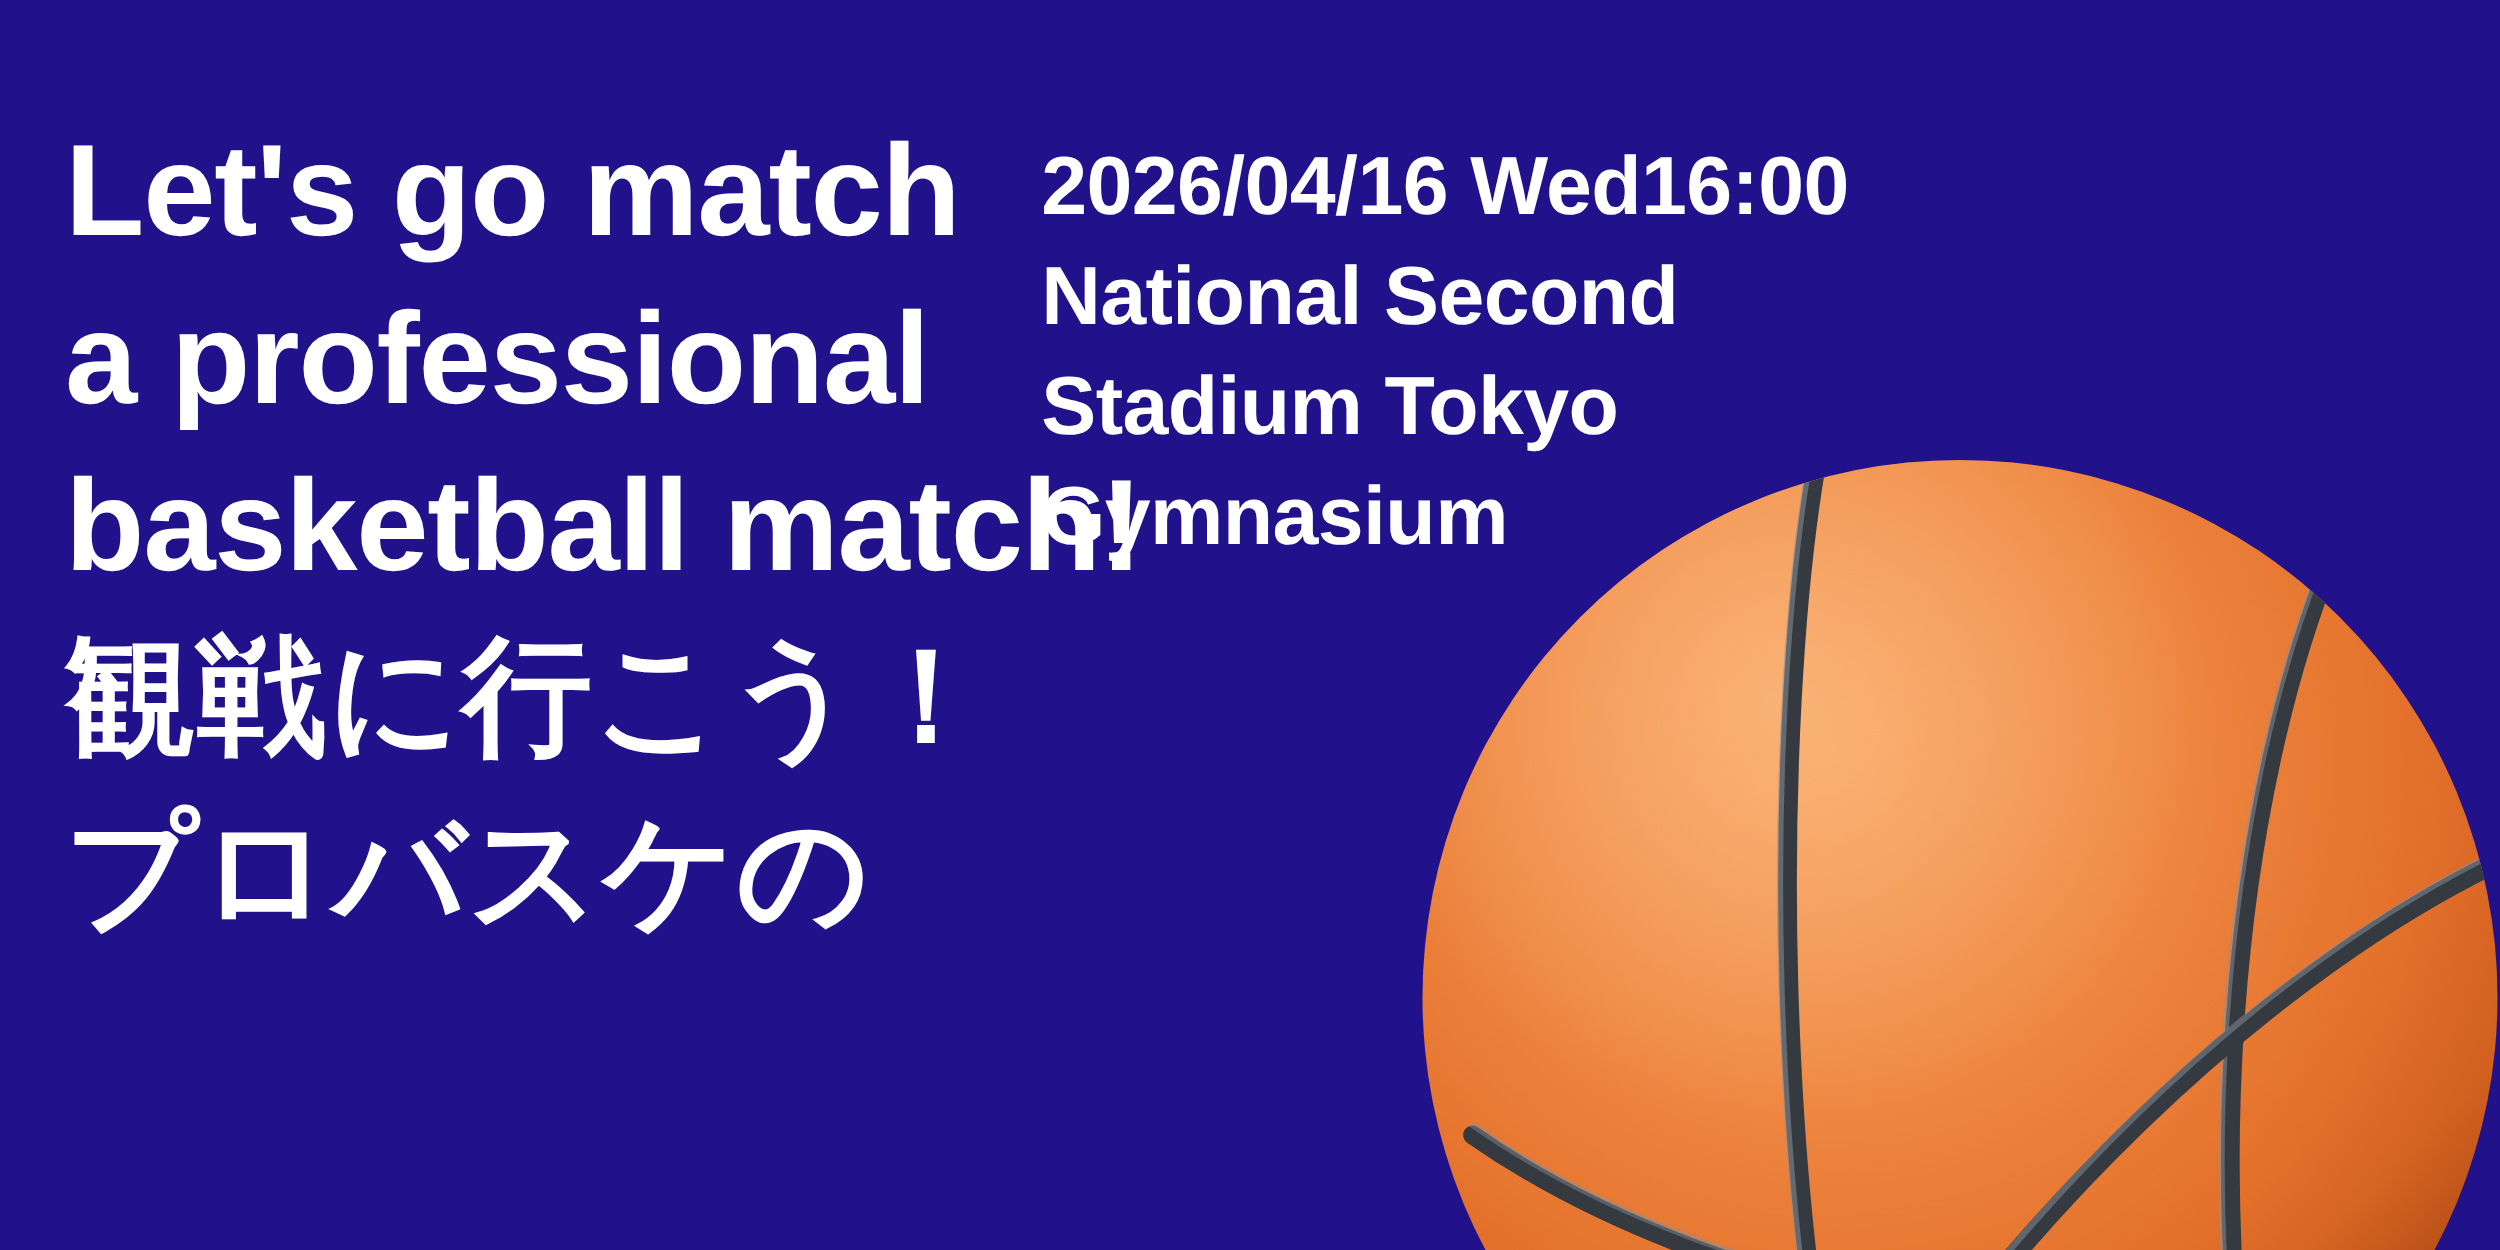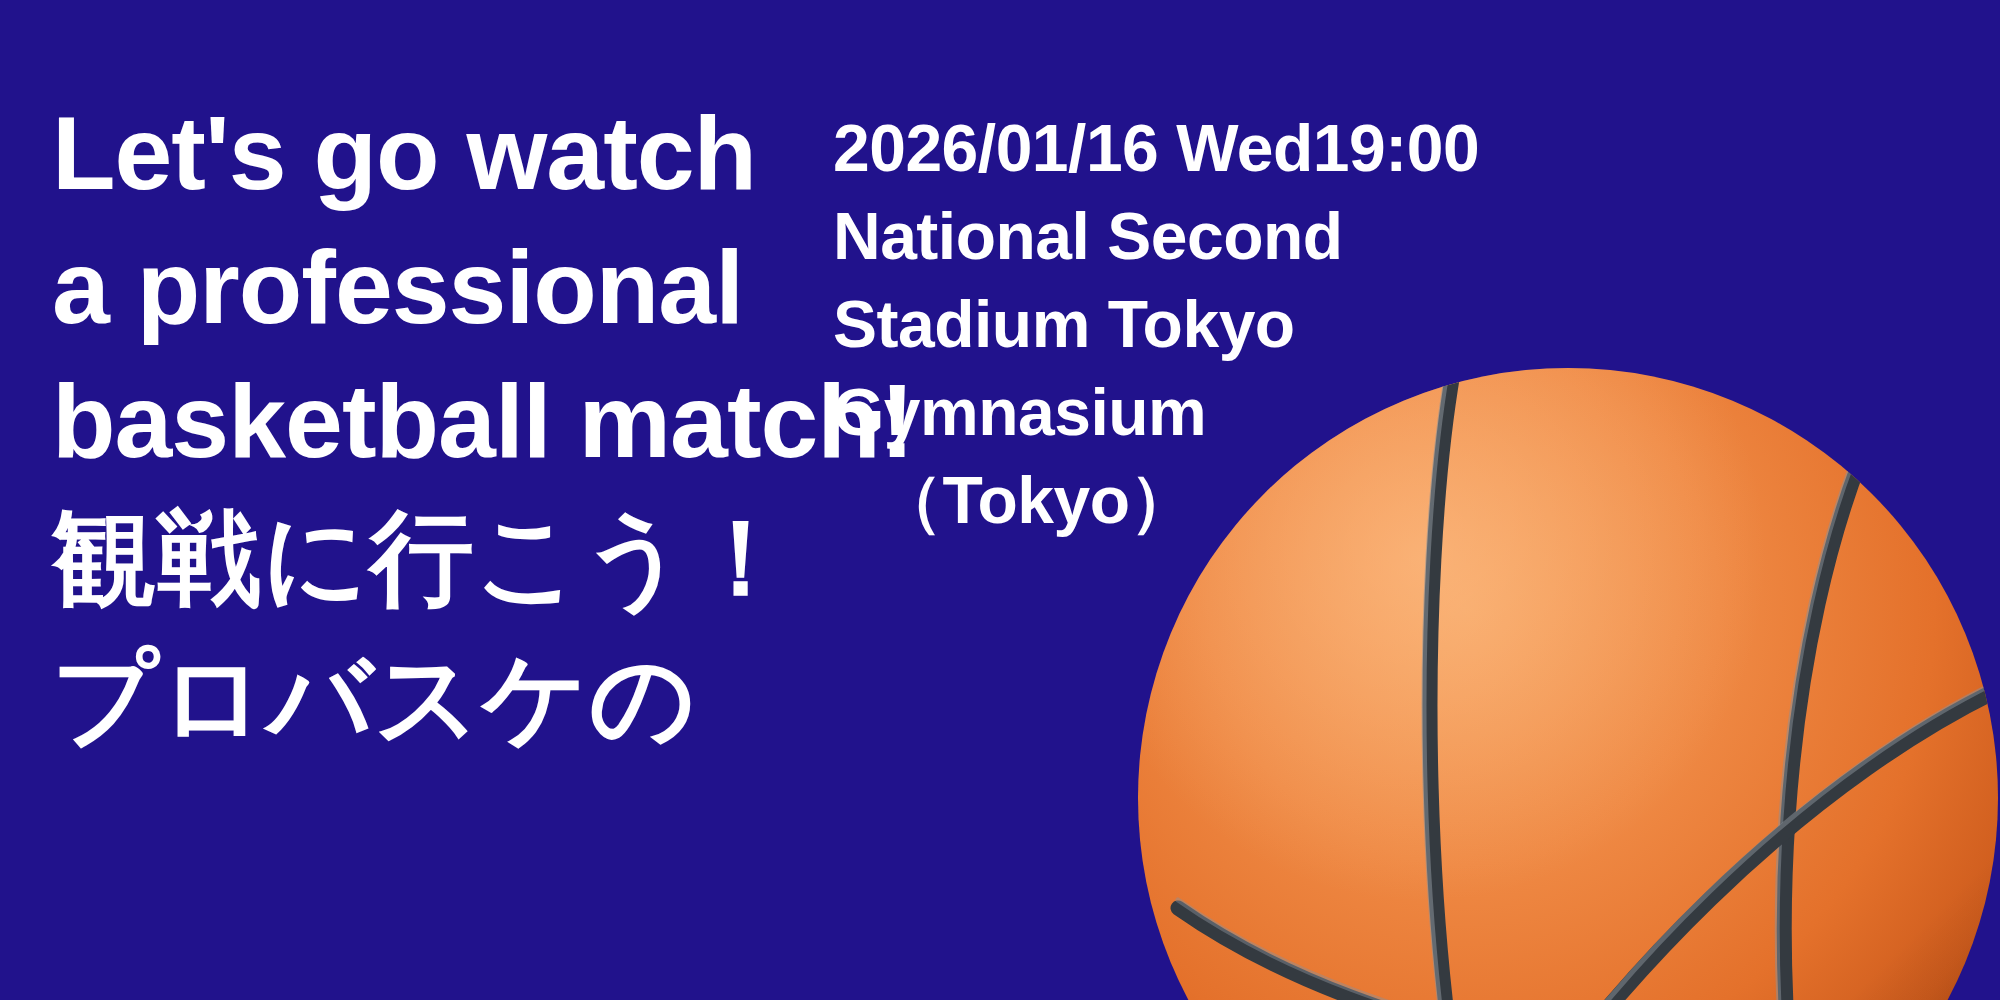--- a/index.html
+++ b/index.html
@@ -81,33 +81,32 @@
     width: 900px;
     height: 900px;
   }
 </style>
 </head>
 <body>
 
 <div id="banner">
 
   <div id="headline">
-    <div class="hl-line">Let's go watch</div>
+    <div class="hl-line">Let's go match</div>
     <div class="hl-line">a professional</div>
     <div class="hl-line">basketball match!</div>
     <div class="hl-jp">観戦に行こう！</div>
     <div class="hl-jp">プロバスケの</div>
   </div>
 
   <div id="info">
-    <div class="info-line">2026/01/16 Wed19:00</div>
+    <div class="info-line">2026/04/16 Wed16:00</div>
     <div class="info-line">National Second</div>
     <div class="info-line">Stadium Tokyo</div>
     <div class="info-line">Gymnasium</div>
-    <div class="info-line indent">（Tokyo）</div>
   </div>
 
   <div id="ball-wrap">
     <svg viewBox="0 0 900 900" xmlns="http://www.w3.org/2000/svg" aria-hidden="true">
       <defs>
         <radialGradient id="ballGrad" cx="38%" cy="28%" r="78%">
           <stop offset="0%" stop-color="#F5A05C"></stop>
           <stop offset="38%" stop-color="#EF8944"></stop>
           <stop offset="70%" stop-color="#E4712B"></stop>
           <stop offset="90%" stop-color="#CE5C1D"></stop>

